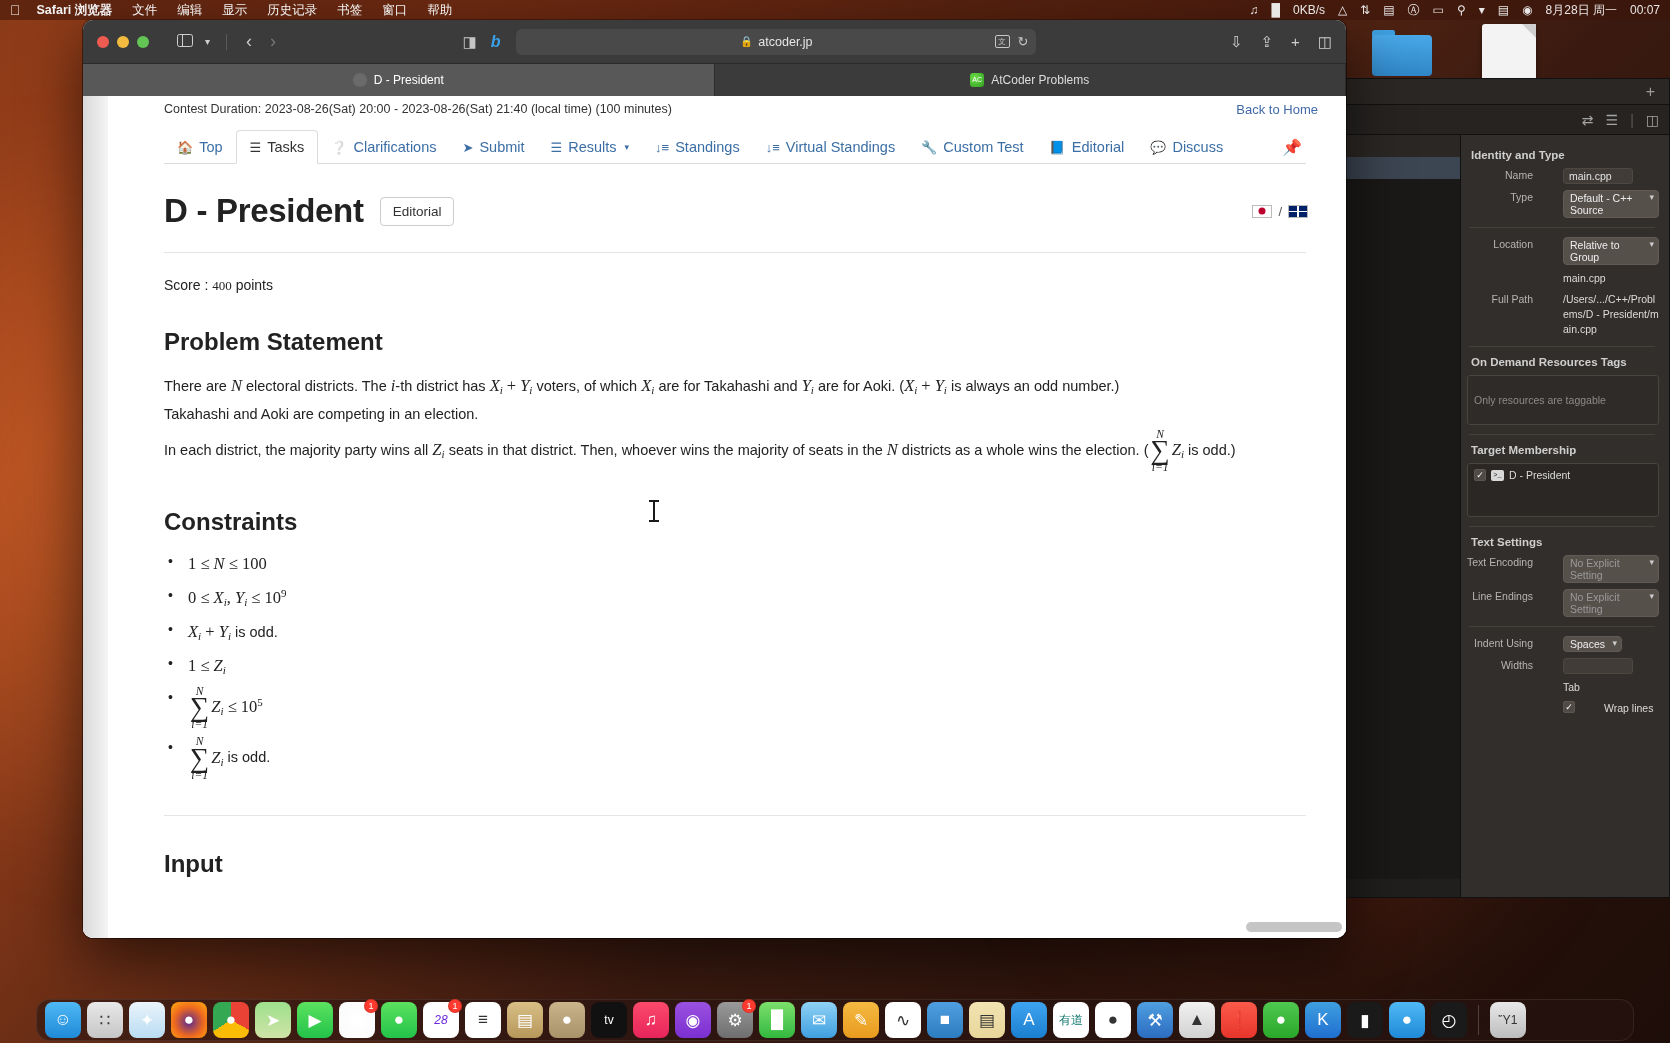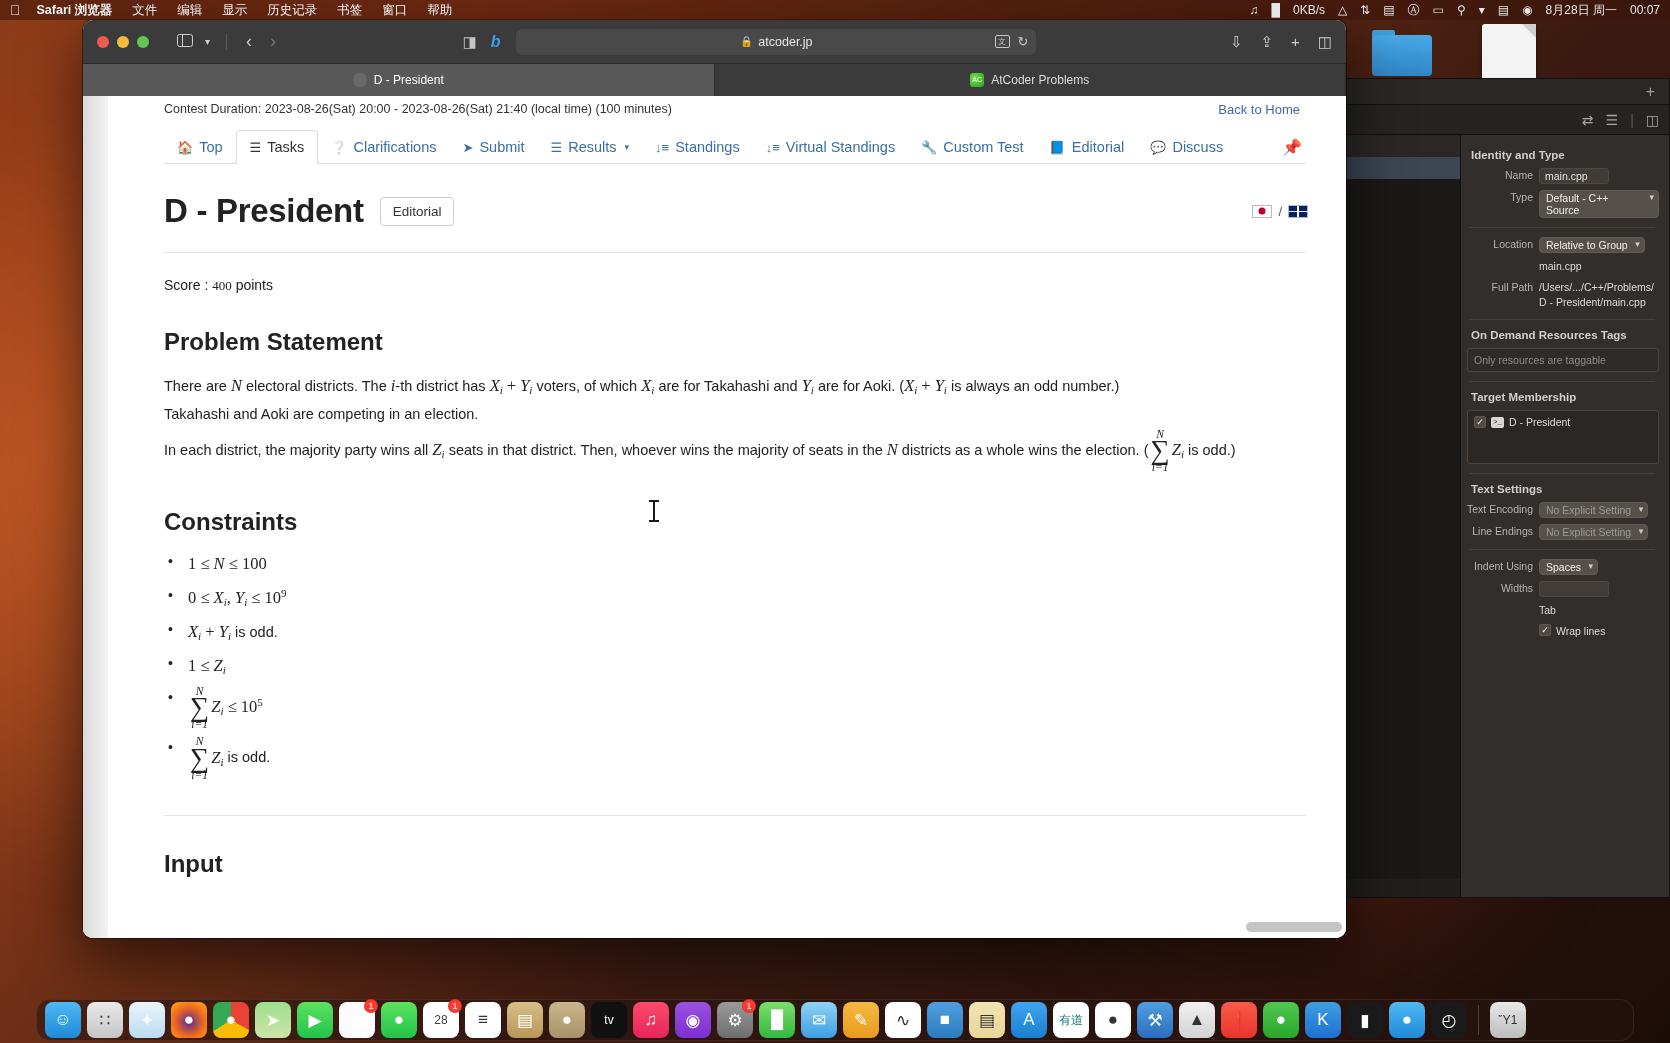--- a/index.html
+++ b/index.html
@@ -60,38 +60,38 @@
     padding: 0 10px; color: #a5a5a5; font-size: 14px;
   }
   #xcode .xc-body { display: flex; height: 764px; }
   #xcode .xc-nav { width: 130px; background: #211f1d; border-right: 1px solid #111; }
   #xcode .xc-nav .hdr { height: 22px; background: #2b2724; }
   #xcode .xc-nav .row-sel { height: 22px; background: #3c4552; }
   #xcode .xc-nav .rest { height: 700px; background: #1b1917; }
   #xcode .xc-insp { flex: 1; background: #322e2b; padding: 8px 10px 8px 6px; overflow: hidden; }
 
   .xc-sect-title { font-weight: bold; color: #cfcfcf; font-size: 11.5px; margin: 6px 0 7px 4px;}
-  .xc-row { display: flex; align-items: flex-start; margin-bottom: 6px; font-size: 10.5px; }
+  .xc-row { display: flex; align-items: flex-start; margin-bottom: 6px; font-size: 10.5px; gap: 24px; }
   .xc-lbl { width: 72px; text-align: right; color: #b5b5b5; padding-right: 6px; flex: none; line-height: 15px;}
   .xc-val { color: #dcdcdc; line-height: 15px; }
   .xc-field {
     background: #413c38; border: 1px solid #4e4843; border-radius: 3px;
     padding: 1px 5px; color: #e2e2e2; min-width: 70px; display: inline-block;
   }
   .xc-pop {
     background: #56504b; border: 1px solid #625b55; border-radius: 4px;
     padding: 1px 16px 1px 6px; color: #eee; position: relative; display: inline-block;
   }
   .xc-pop:after {
     content: "\25BE"; position: absolute; right: 4px; top: 1px; font-size: 9px; color: #ccc;
   }
   .xc-div { height: 1px; background: #454039; margin: 9px 4px 9px 2px; }
   .xc-box {
     border: 1px solid #4a443f; background: #2e2b28; border-radius: 3px;
-    padding: 5px 6px; color: #8c8c8c; font-size: 10.5px; min-height: 24px;
+    padding: 18px 6px; color: #8c8c8c; font-size: 10.5px; min-height: 24px;
   }
   .xc-target {
     border: 1px solid #4a443f; background: #2a2725; border-radius: 3px;
     padding: 5px 6px; min-height: 54px;
   }
   .xc-target .trow { display: flex; align-items: center; gap: 5px; color: #dcdcdc; font-size: 10.5px;}
   .xc-check {
     width: 12px; height: 12px; background: #4f4a45; border: 1px solid #5d5650; border-radius: 2px;
     color: #fff; font-size: 9px; line-height: 11px; text-align: center; flex: none;
   }
@@ -158,21 +158,21 @@
   .favicon.gray { background: #6a6a6a; border-radius: 50%; }
 
   
   #page { position: relative; height: 842px; background: #fff; overflow: hidden; }
   #page-scroll { position: absolute; inset: 0; background: #fff; }
   .page-left-strip { position: absolute; left: 0; top: 0; width: 25px; height: 100%;
     background: linear-gradient(90deg,#d9d9d9,#f4f4f4); }
   .content { margin-left: 25px; padding: 0 40px 0 56px; }
 
   .contest-dur { font-size: 12.5px; color: #333; padding-top: 6px; }
-  .back-home { position: absolute; right: 46px; top: 6px; color: #4169a8; font-size: 13px; }
+  .back-home { position: absolute; right: 28px; top: 6px; color: #4169a8; font-size: 13px; }
 
   
   #atc-nav {
     margin-top: 14px; border-bottom: 1px solid #dcdcdc;
     display: flex; align-items: flex-end; gap: 0; position: relative;
   }
   #atc-nav .navtab {
     display: flex; align-items: center; gap: 6px;
     padding: 8px 13px; font-size: 14.5px; color: #3b6ea5; white-space: nowrap;
   }
@@ -617,21 +617,21 @@
       <span style="font-size: 17px; color: rgb(255, 255, 255);">▶</span>
     </div>
     <div class="dk" style="background: radial-gradient(circle, rgb(255, 255, 255), rgb(250, 250, 250));">
       <span style="font-size: 17px; color: rgb(255, 255, 255);">✹</span>
       <span class="badge">1</span>
     </div>
     <div class="dk" style="background: linear-gradient(rgb(92, 226, 95), rgb(35, 195, 74));">
       <span style="font-size: 17px; color: rgb(255, 255, 255);">●</span>
     </div>
     <div class="dk" style="background: rgb(255, 255, 255);">
-      <span style="font-size: 12px; color: #404040;">28</span>
+      <span style="font-size: 12px; color: #6d28d9; font-style: italic;">28</span>
       <span class="badge">1</span>
     </div>
     <div class="dk" style="background: rgb(255, 255, 255);">
       <span style="font-size: 17px; color: rgb(51, 51, 51);">≡</span>
     </div>
     <div class="dk" style="background: linear-gradient(rgb(216, 191, 134), rgb(183, 151, 90));">
       <span style="font-size: 17px; color: rgb(255, 255, 255);">▤</span>
     </div>
     <div class="dk" style="background: linear-gradient(rgb(201, 180, 140), rgb(168, 146, 106));">
       <span style="font-size: 17px; color: rgb(255, 255, 255);">●</span>

